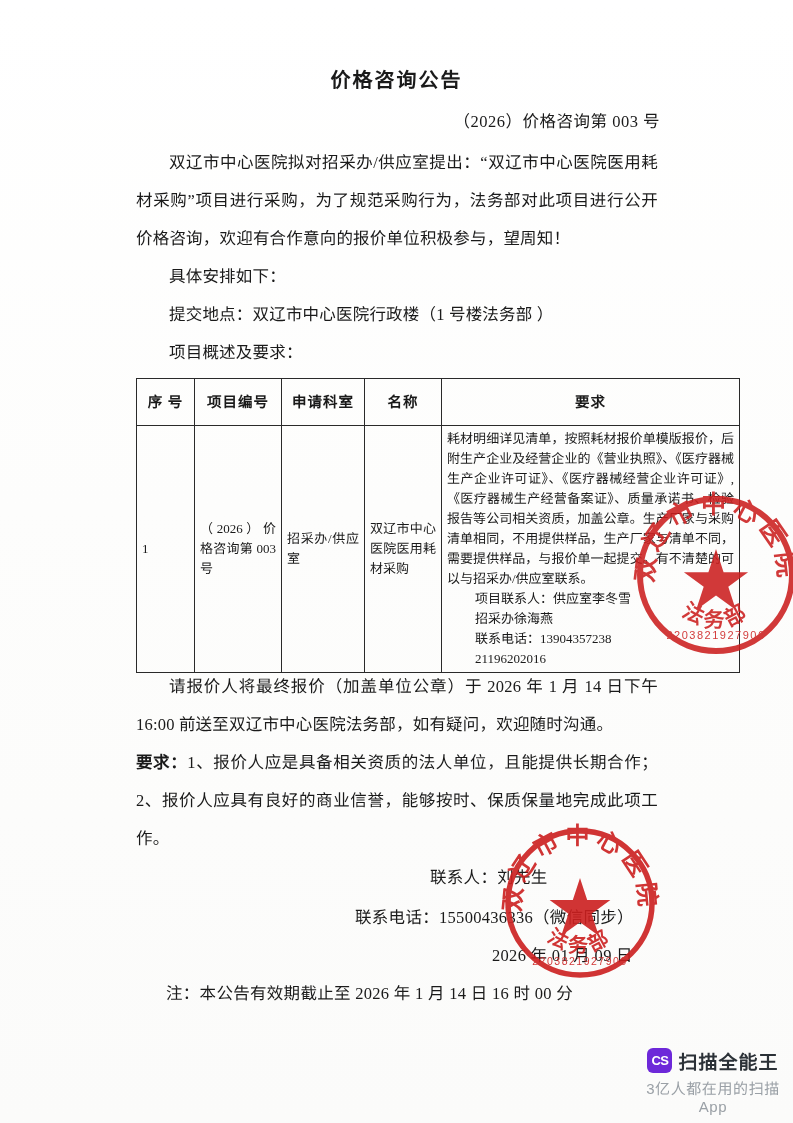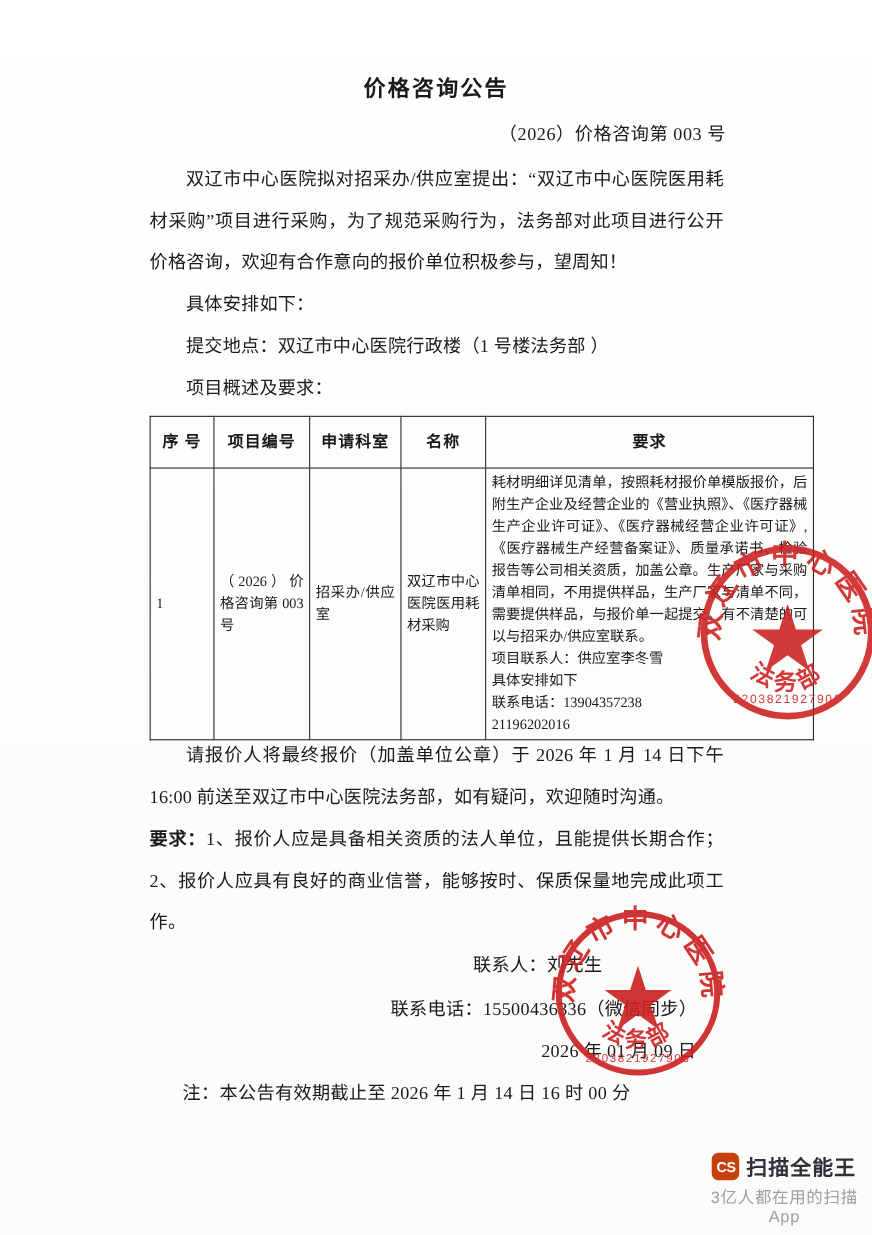--- a/index.html
+++ b/index.html
@@ -139,20 +139,21 @@
   td.cell-req {
     vertical-align: top;
     font-size: 13.3px;
     line-height: 20.6px;
     text-align: justify;
     text-justify: inter-ideograph;
     padding: 5px 6px 6px 6px;
   }
   td.cell-req .contact-line {
     text-align: left;
+    margin-left: 28px;
   }
 
   
   .sig {
     position: absolute;
     font-size: 16.5px;
     letter-spacing: 0.3px;
   }
   .sig-contact { left: 430px; top: 864px; }
   .sig-phone   { left: 355px; top: 904px; }
@@ -201,21 +202,21 @@
   .wm-row {
     display: flex;
     align-items: center;
     justify-content: center;
     gap: 6px;
   }
   .wm-badge {
     width: 25px;
     height: 25px;
     border-radius: 6px;
-    background: #c2410c;
+    background: #6d28d9;
     color: #ffffff;
     font-size: 13px;
     font-weight: bold;
     line-height: 25px;
     text-align: center;
     letter-spacing: -0.5px;
     font-family: "Liberation Sans", sans-serif;
   }
   .wm-title {
     font-size: 19px;
@@ -264,21 +265,21 @@
         </thead>
         <tbody>
           <tr>
             <td class="cell-no">1</td>
             <td class="cell-code">（2026）价格咨询第 003 号</td>
             <td class="cell-dept">招采办/供应室</td>
             <td class="cell-name">双辽市中心医院医用耗材采购</td>
             <td class="cell-req">
               <div>耗材明细详见清单，按照耗材报价单模版报价，后附生产企业及经营企业的《营业执照》、《医疗器械生产企业许可证》、《医疗器械经营企业许可证》,《医疗器械生产经营备案证》、质量承诺书、检验报告等公司相关资质，加盖公章。生产厂家与采购清单相同，不用提供样品，生产厂家与清单不同，需要提供样品，与报价单一起提交。有不清楚的可以与招采办/供应室联系。</div>
               <div class="contact-line">项目联系人：供应室李冬雪</div>
-              <div class="contact-line">具体安排如下</div>
+              <div class="contact-line">招采办徐海燕</div>
               <div class="contact-line">联系电话：13904357238</div>
               <div class="contact-line">21196202016</div>
             </td>
           </tr>
         </tbody>
       </table>
     </div>
 
     <div class="para indent p-submit">请报价人将最终报价（加盖单位公章）于 2026 年 1 月 14 日下午 16:00 前送至双辽市中心医院法务部，如有疑问，欢迎随时沟通。</div>
 

